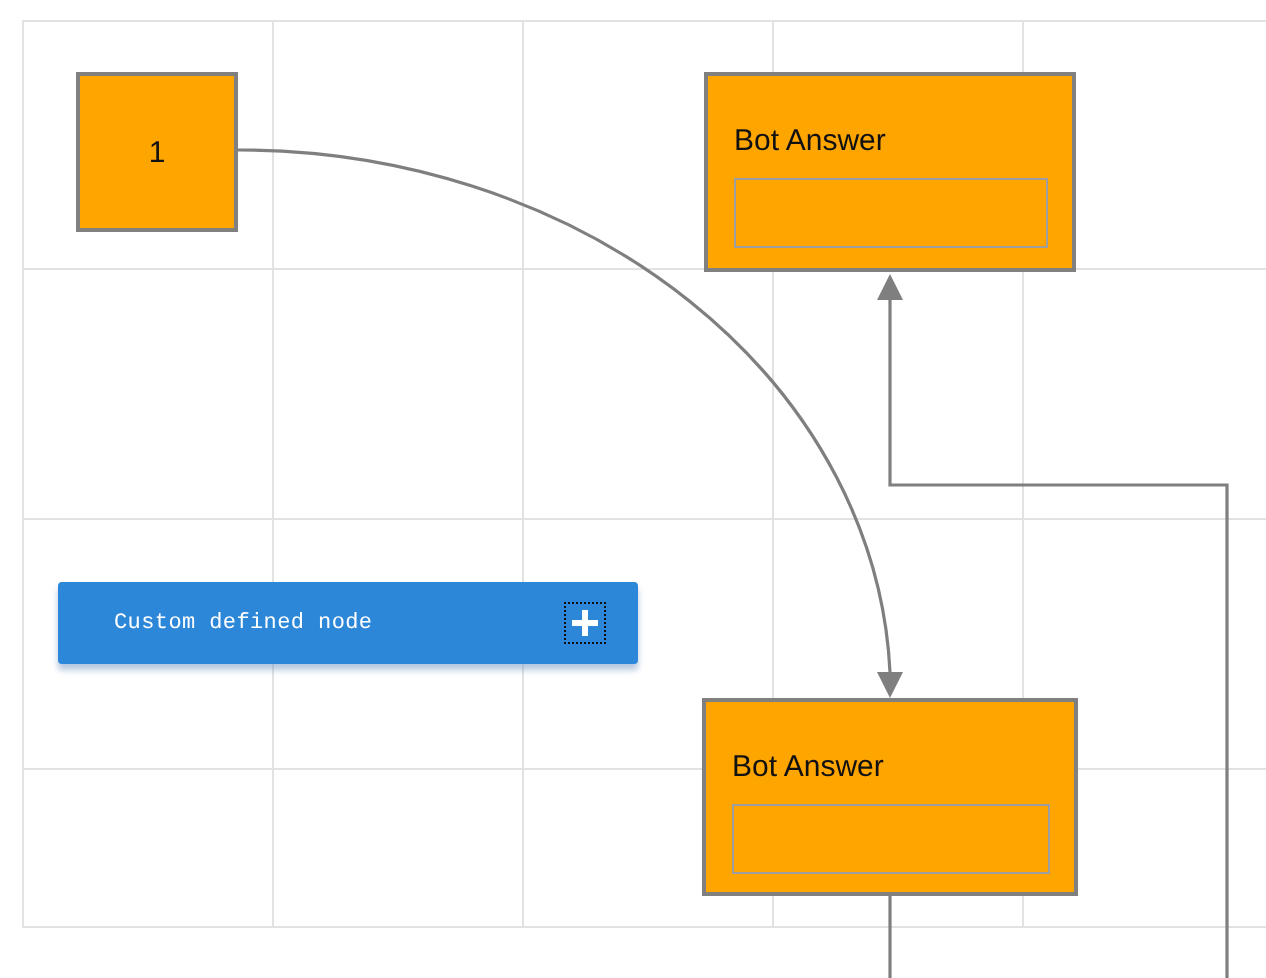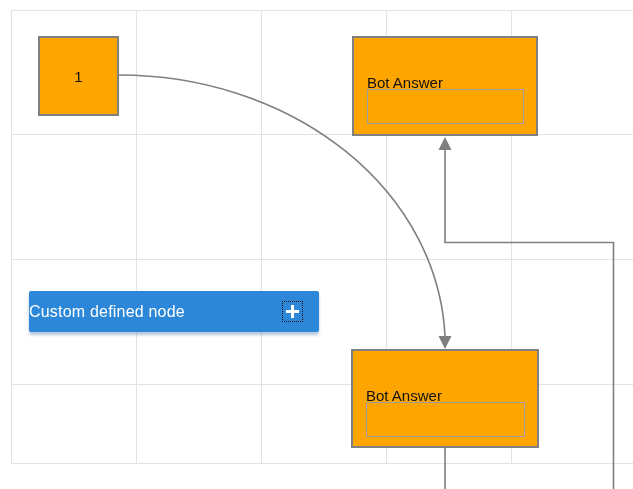--- a/index.html
+++ b/index.html
@@ -33,39 +33,40 @@
     border:2px solid var(--node-border);
   }
   .node-square{
     left:38px;top:36px;width:81px;height:80px;
     display:flex;align-items:center;justify-content:center;
     font-size:15px;color:var(--node-text);
   }
   .node-bot-top{left:352px;top:36px;width:186px;height:100px;}
   .node-bot-bottom{left:351px;top:349px;width:188px;height:99px;}
   .node-title{
-    position:absolute;left:13px;top:36px;
+    position:absolute;left:13px;top:24px;
     font-size:15px;line-height:18px;color:var(--node-text);
   }
   .node-field{
     position:absolute;left:13px;right:12px;top:51px;height:35px;
     box-sizing:border-box;border:1px solid var(--field-border);
     background:transparent;font-size:13px;color:var(--node-text);
   }
 
   .custom-btn{
     position:absolute;left:29px;top:291px;width:290px;height:41px;
     box-sizing:border-box;background:var(--button-fill);border-radius:2px;
     box-shadow:0 3px 3px rgba(110,145,190,0.5);
     display:flex;align-items:center;
     cursor:pointer;
   }
   .custom-label{
-    font-size:16px;color:var(--button-text);
+    margin-left:28px;font-size:11px;color:var(--button-text);
     letter-spacing:0.2px;
+    font-family:Liberation Mono, monospace;
   }
   .plus-box{
     position:absolute;right:16px;top:10px;width:21px;height:21px;
     box-sizing:border-box;border:1px dotted var(--plus-border);
   }
   .plus-box .ph{
     position:absolute;left:3px;top:8px;width:13px;height:3px;
     background:var(--button-text);
   }
   .plus-box .pv{

